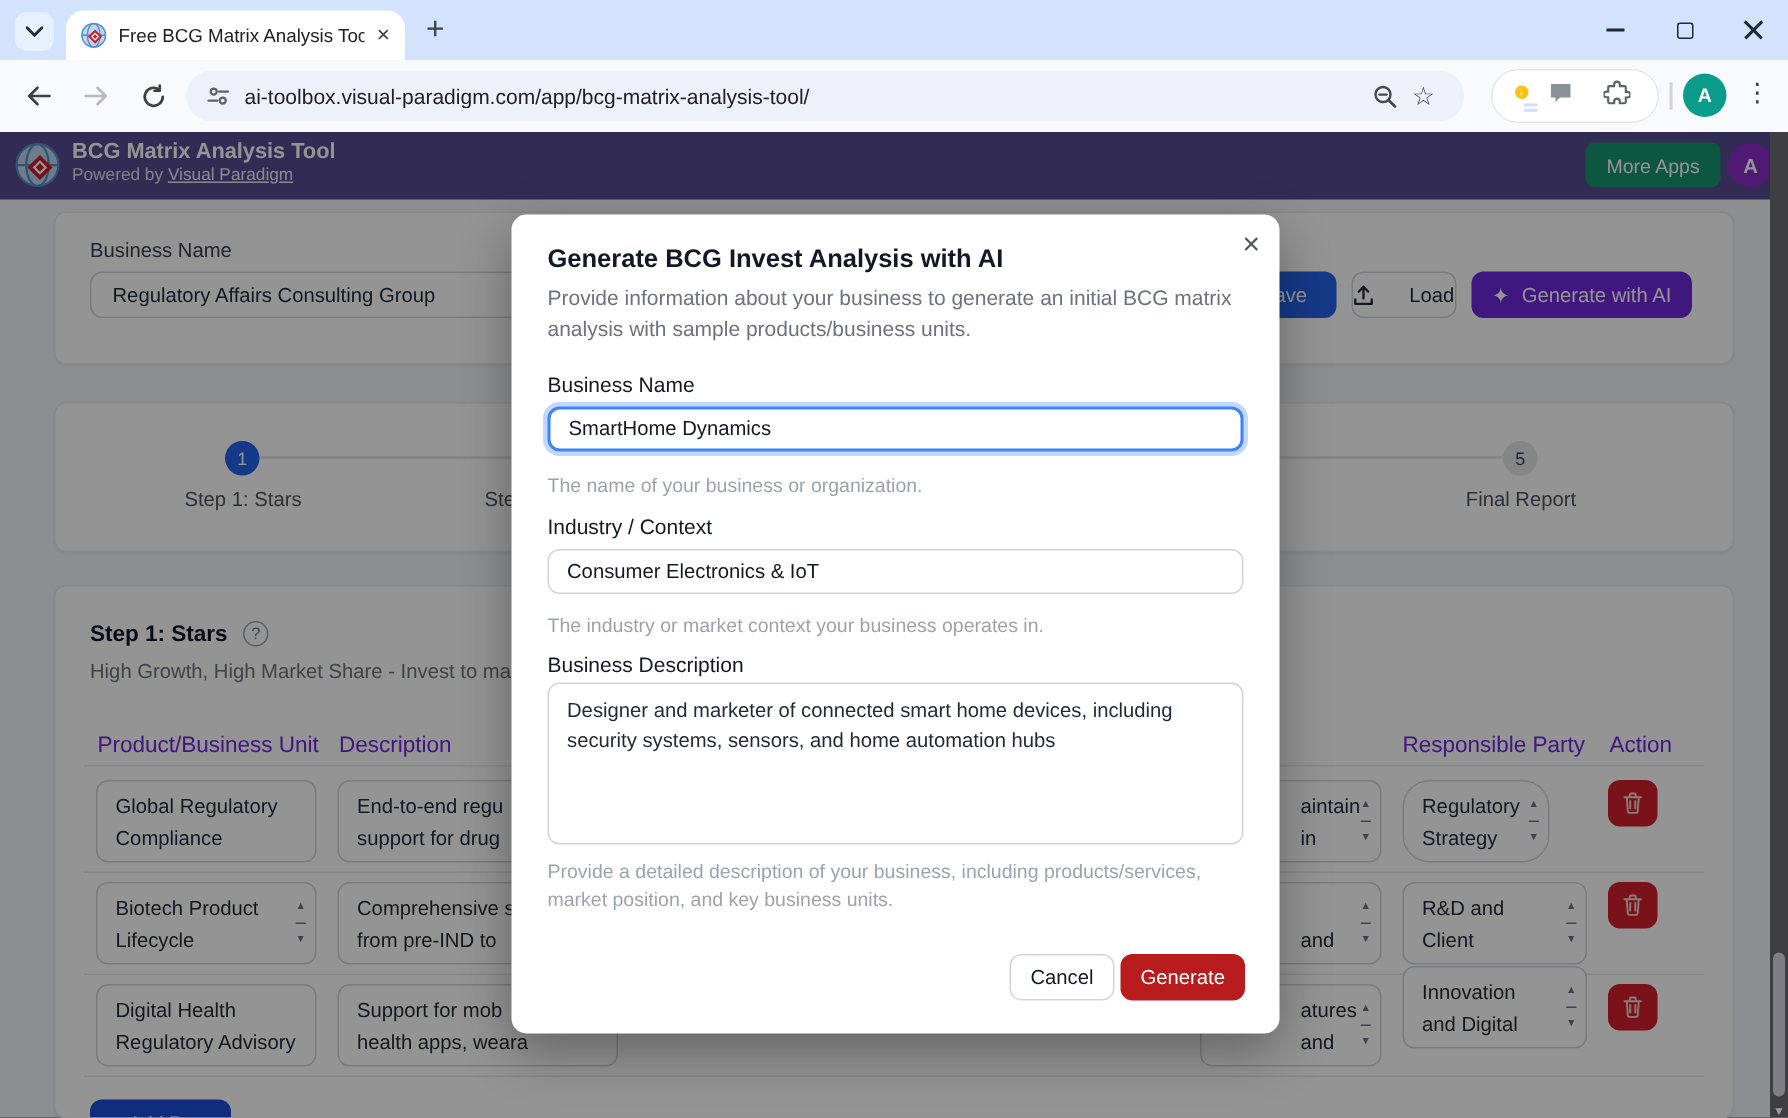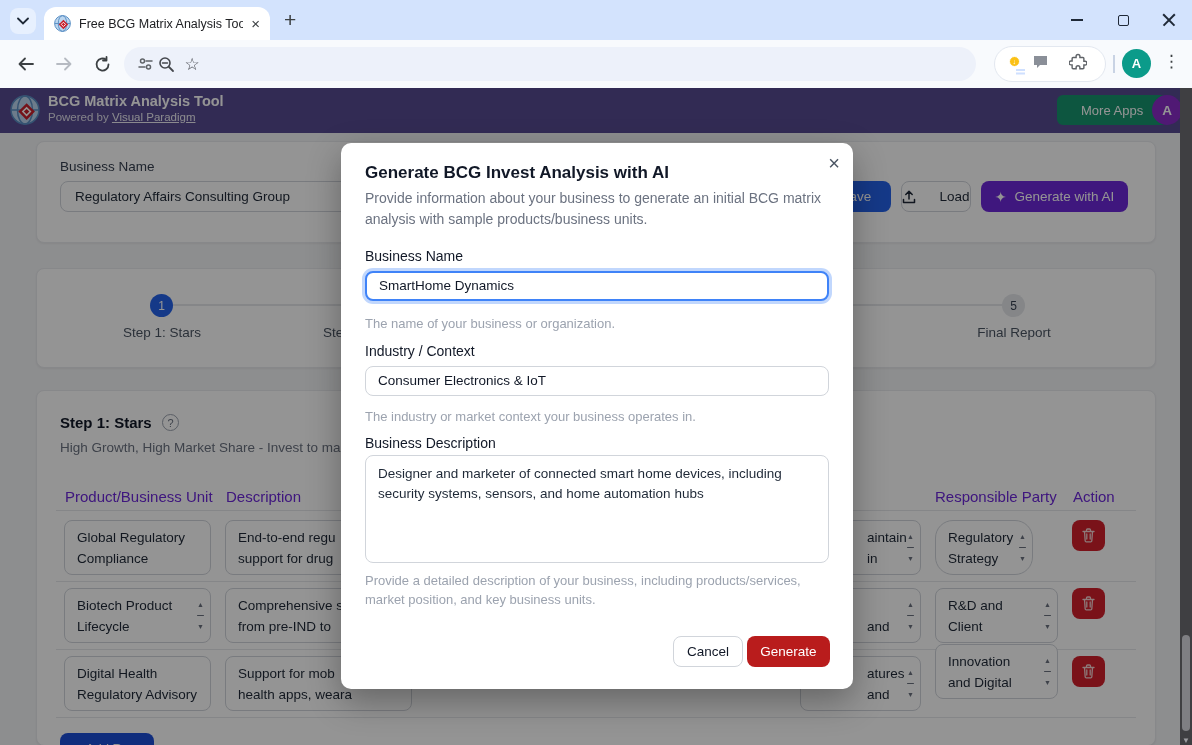--- a/index.html
+++ b/index.html
@@ -46,21 +46,21 @@
   .doc-badge{position:absolute;left:-4px;bottom:-3px;width:11px;height:11px;border-radius:50%;
              background:#fbc116;border:1.5px solid #fff;display:flex;align-items:center;justify-content:center;
              font-size:7px;color:#fff;}
 
   
   #app-header{position:absolute;left:0;top:88px;width:1192px;height:45px;background:#564b91;z-index:10;}
   #app-logo{position:absolute;left:10px;top:95px;z-index:11;}
   #app-title{position:absolute;left:48px;top:93px;font-size:14.5px;font-weight:bold;color:#ffffff;z-index:11;}
   #app-sub{position:absolute;left:48px;top:111px;font-size:11.5px;color:rgba(255,255,255,.82);z-index:11;}
   #app-sub a{color:rgba(255,255,255,.9);text-decoration:underline;cursor:pointer;}
-  #more-apps{position:absolute;left:1057px;top:95px;height:30px;padding:0 24px;background:#17956f;
+  #more-apps{position:absolute;left:1057px;top:95px;height:30px;padding:0 14px;background:#17956f;
              border-radius:6px;color:#fff;font-size:13px;display:flex;align-items:center;z-index:11;cursor:pointer;}
   #app-avatar{position:absolute;left:1152px;top:95px;width:30px;height:30px;border-radius:50%;
               background:#8a2bc9;color:#fff;font-size:13.5px;font-weight:bold;display:flex;
               align-items:center;justify-content:center;z-index:11;cursor:pointer;}
 
   
   .card{position:absolute;background:#fff;border:1px solid #e8eaee;border-radius:8px;
         box-shadow:0 1px 2px rgba(0,0,0,.05);z-index:5;}
   #card1{left:36px;top:141px;width:1120px;height:102px;}
   #card2{left:36px;top:268px;width:1120px;height:100px;}
@@ -180,20 +180,21 @@
       </svg>
   </div>
 
   <div id="omnibox">
     <svg width="15" height="14" viewBox="0 0 15 14">
       <circle cx="4.5" cy="4" r="2" fill="none" stroke="#5f6368" stroke-width="1.5"></circle>
       <line x1="8" y1="4" x2="14" y2="4" stroke="#5f6368" stroke-width="1.5" stroke-linecap="round"></line>
       <circle cx="10.5" cy="10" r="2" fill="none" stroke="#5f6368" stroke-width="1.5"></circle>
       <line x1="1" y1="10" x2="7" y2="10" stroke="#5f6368" stroke-width="1.5" stroke-linecap="round"></line>
     </svg>
+    <span class="url">ai-toolbox.visual-paradigm.com/app/bcg-matrix-analysis-tool/</span>
     <span class="o-ic">
       <svg width="17" height="17" viewBox="0 0 17 17">
           <circle cx="7" cy="7" r="5" fill="none" stroke="#44474d" stroke-width="1.6"></circle>
           <line x1="11" y1="11" x2="15" y2="15" stroke="#44474d" stroke-width="1.8" stroke-linecap="round"></line>
           <line x1="4.5" y1="7" x2="9.5" y2="7" stroke="#44474d" stroke-width="1.5" stroke-linecap="round"></line>
         </svg>
     </span>
     <span class="o-ic">
         <span class="star-glyph">☆</span>
       </span>

